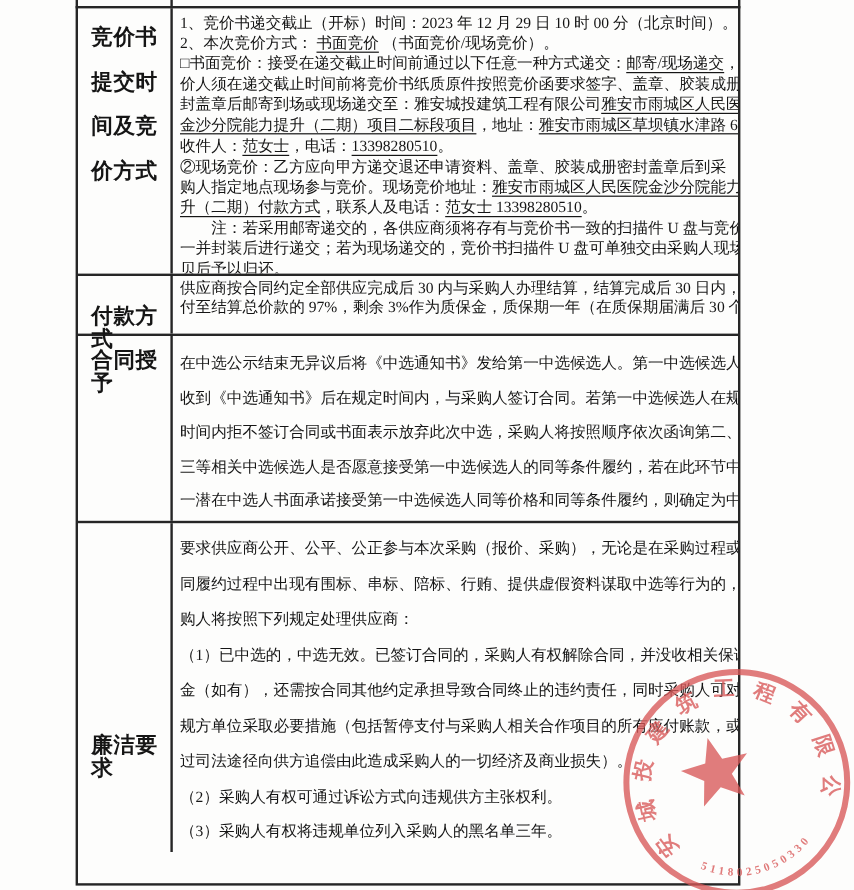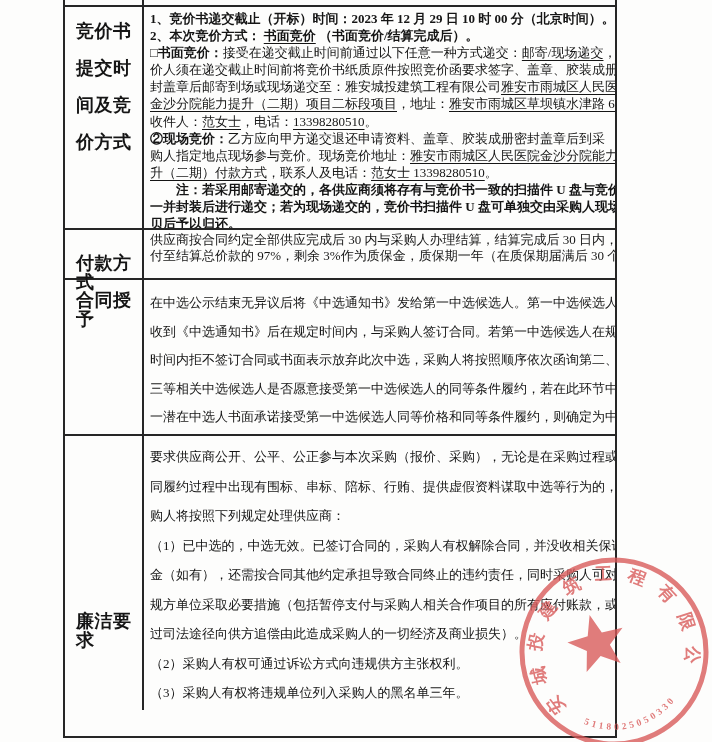--- a/index.html
+++ b/index.html
@@ -42,21 +42,21 @@
   .line{white-space:nowrap;}
   .row0 .line{line-height:17.1px;}
   .row1 .content-cell{padding-top:2px;}
   .row1 .line{line-height:16.4px;}
   .row2 .content-cell{padding-top:9px;}
   .row2 .line{line-height:28.5px;}
   .row3 .content-cell{padding-top:6px;}
   .row3 .line{line-height:29.5px;}
   .indent{text-indent:26px;}
   .u{text-decoration:underline;text-underline-offset:3px;}
-  .b{font-weight:bold;text-align:right;}
+  .b{font-weight:normal;text-align:right;}
   
   .stub{position:absolute;top:0;width:2px;height:7px;background:#262626;}
   .stub.s1{left:63px;} .stub.s2{left:142px;} .stub.s3{left:615px;}
   
   .seal{
     position:absolute;left:512px;top:550px;width:204px;height:204px;
     pointer-events:none;
   }
   .seal text{font-family:"Liberation Serif","DejaVu Serif",serif;}
 </style>
@@ -66,21 +66,21 @@
 <div class="page">
   <div class="stub s1"></div>
   <div class="stub s2"></div>
   <div class="stub s3"></div>
 
   <div class="doc-table" id="doc-table">
       <div class="doc-row row0">
         <div class="label-cell">竞价书提交时间及竞价方式</div>
         <div class="content-cell">
           <div class="line"><span class="b">1、竞价书递交截止（开标）时间：2023 年 12 月 29 日 10 时 00 分（北京时间）。</span></div>
-          <div class="line"><span class="b">2、本次竞价方式： </span><span class="u b">书面竞价</span><span class="b"> （书面竞价/结算完成后）。</span></div>
+          <div class="line"><span class="b">2、本次竞价方式： </span><span class="u b">书面竞价</span><span class="b"> （书面竞价/现场竞价）。</span></div>
           <div class="line"><span class="b">□书面竞价：</span><span class="">接受在递交截止时间前通过以下任意一种方式递交：</span><span class="u ">邮寄/现场递交</span><span class="">，竞</span></div>
           <div class="line"><span class="">价人须在递交截止时间前将竞价书纸质原件按照竞价函要求签字、盖章、胶装成册密</span></div>
           <div class="line"><span class="">封盖章后邮寄到场或现场递交至：雅安城投建筑工程有限公司</span><span class="u ">雅安市雨城区人民医院</span></div>
           <div class="line"><span class="u ">金沙分院能力提升（二期）项目二标段项目</span><span class="">，地址：</span><span class="u ">雅安市雨城区草坝镇水津路 6 号，</span></div>
           <div class="line"><span class="">收件人：</span><span class="u ">范女士</span><span class="">，电话：</span><span class="u ">13398280510</span><span class="">。</span></div>
           <div class="line"><span class="b">②现场竞价：</span><span class="">乙方应向甲方递交退还申请资料、盖章、胶装成册密封盖章后到采</span></div>
           <div class="line"><span class="">购人指定地点现场参与竞价。现场竞价地址：</span><span class="u ">雅安市雨城区人民医院金沙分院能力提</span></div>
           <div class="line"><span class="u ">升（二期）付款方式</span><span class="">，联系人及电话：</span><span class="u ">范女士 13398280510</span><span class="">。</span></div>
           <div class="line indent"><span class="b">注：若采用邮寄递交的，各供应商须将存有与竞价书一致的扫描件 U 盘与竞价书</span></div>
           <div class="line"><span class="b">一并封装后进行递交；若为现场递交的，竞价书扫描件 U 盘可单独交由采购人现场拷</span></div>

